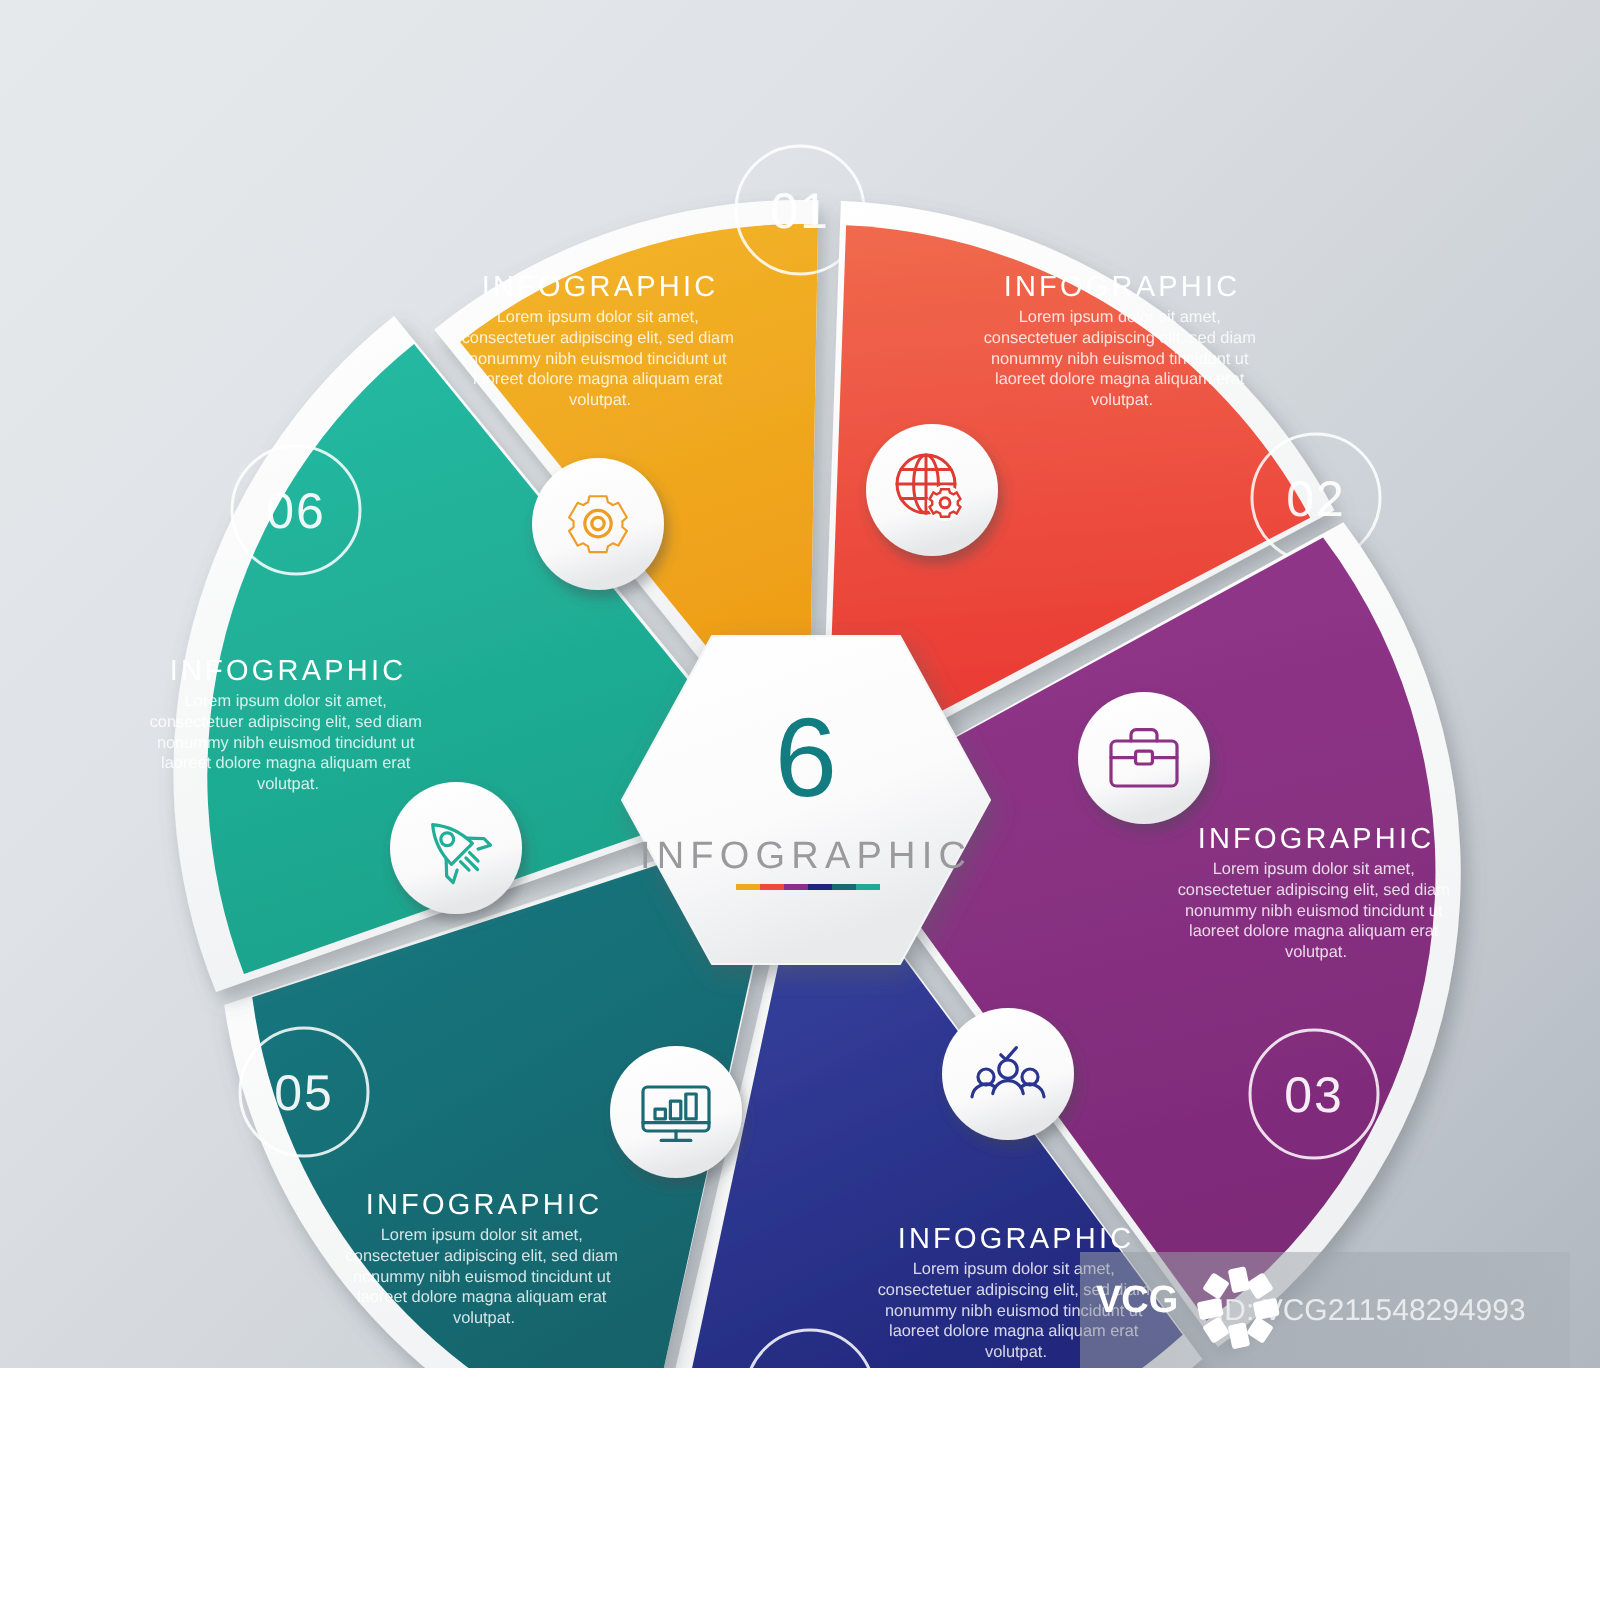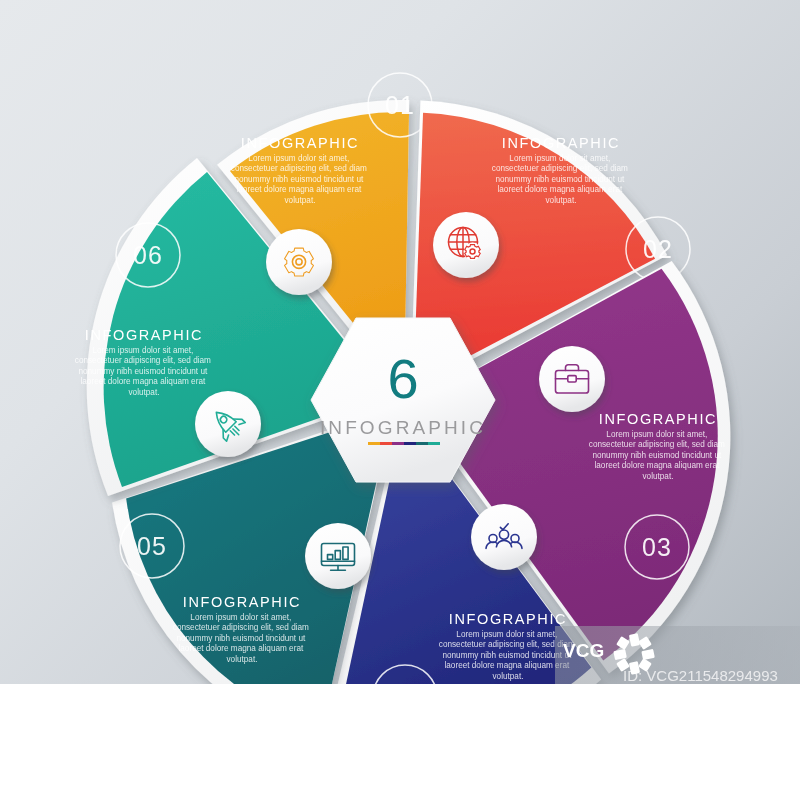--- a/index.html
+++ b/index.html
@@ -50,27 +50,27 @@
   }
   .hex-label {
     font-size: 19px;
     letter-spacing: 3.1px;
     fill: #9a9a9c;
     font-family: "Liberation Sans", sans-serif;
     text-anchor: middle;
   }
   #watermark {
     position: absolute;
-    left: 555px;
+    left: 540px;
     top: 626px;
     width: 245px;
     height: 58px;
     background: linear-gradient(to right, rgba(150,156,163,0.55), rgba(170,176,183,0.5));
     display: flex;
-    align-items: flex-end;
+    align-items: center;
     pointer-events: none;
   }
   #wm-text {
     font-family: "Liberation Sans", sans-serif;
     font-size: 15px;
     color: #e9eaec;
     margin-left: 68px;
     white-space: nowrap;
   }
   #wm-logo {

